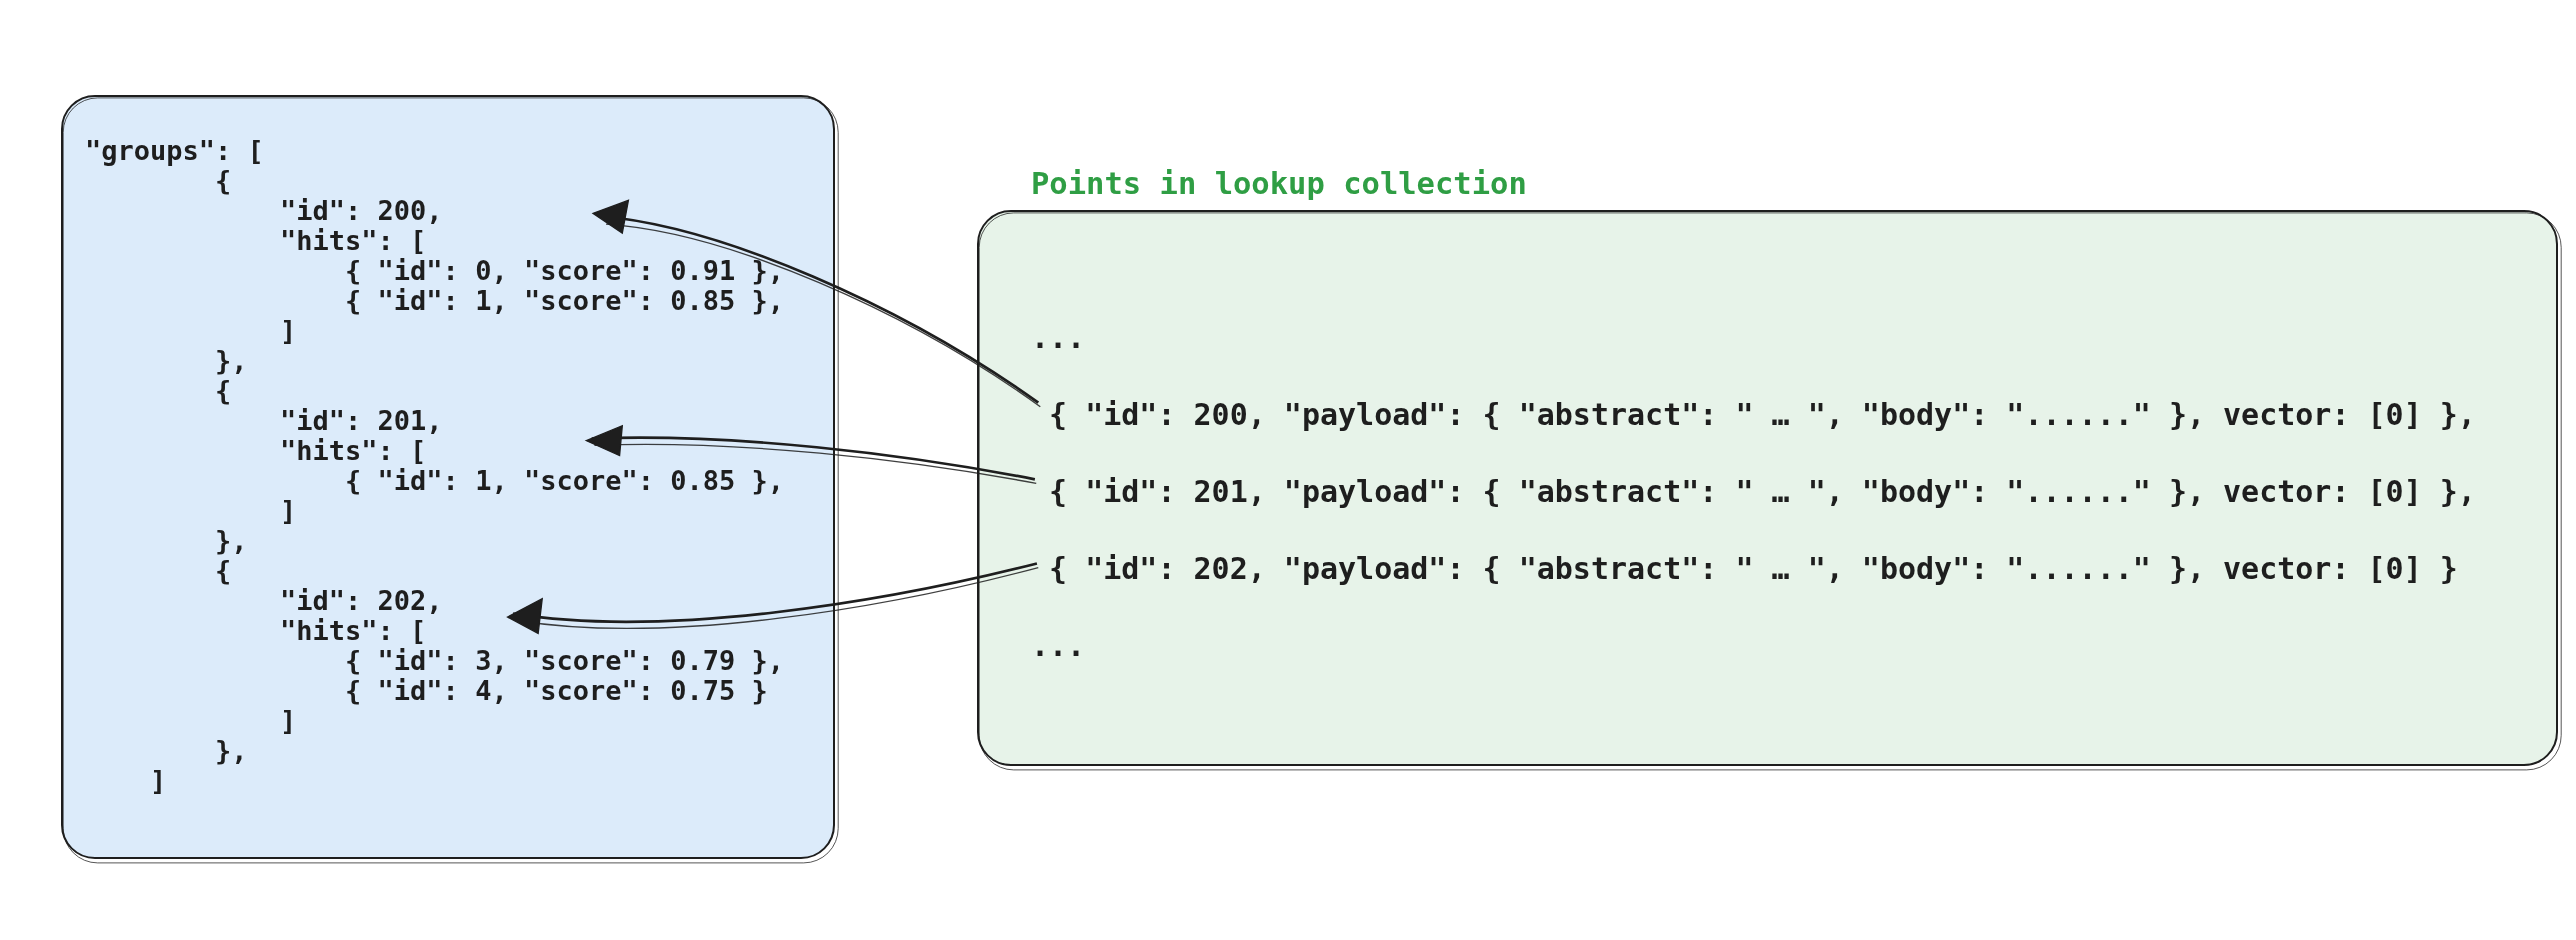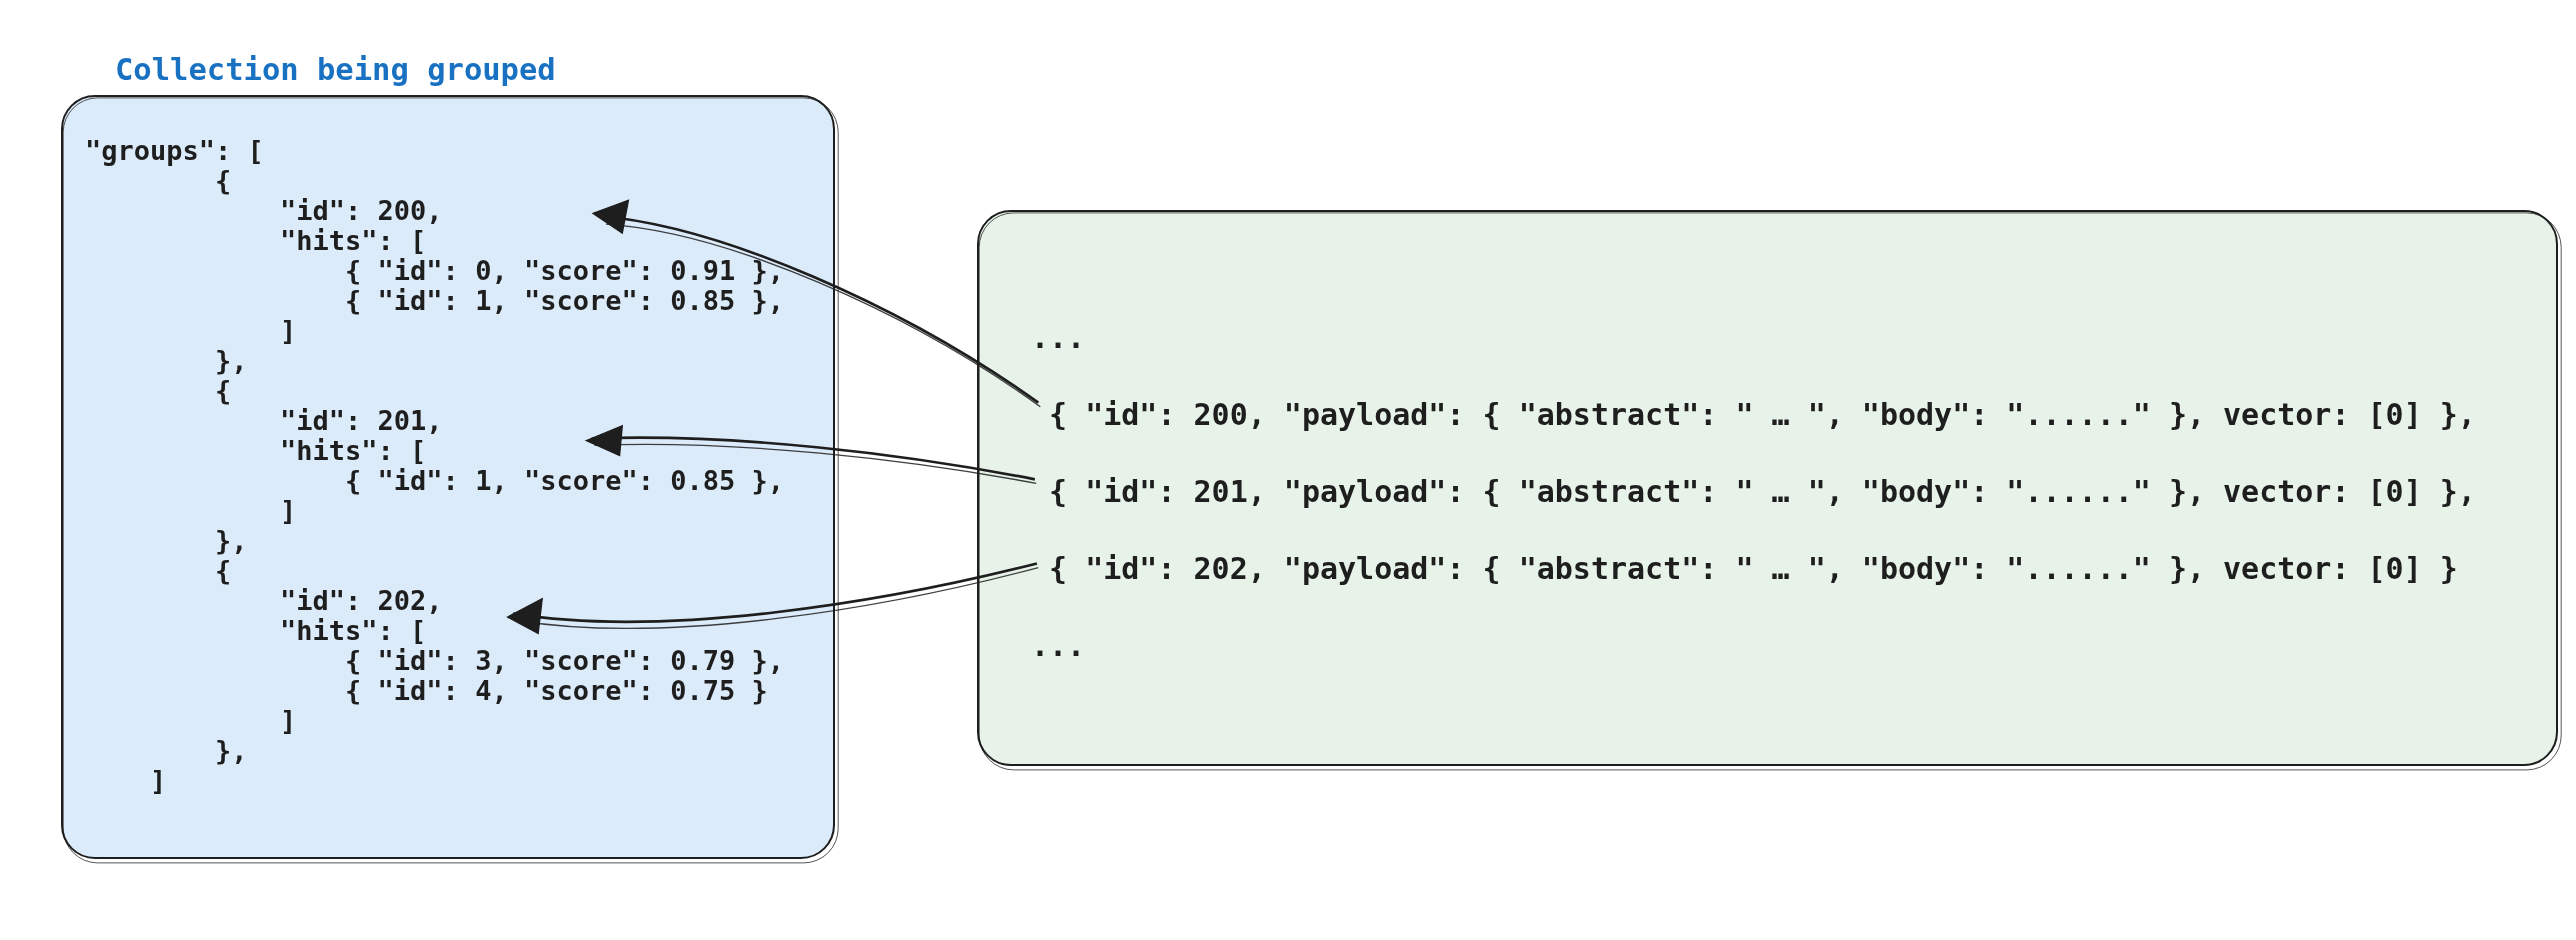--- a/index.html
+++ b/index.html
@@ -82,21 +82,20 @@
   }
   svg.arrows path.main { stroke-width: 4px; }
   svg.arrows path.sketch { stroke-width: 2px; opacity: 0.85; }
   svg.arrows polygon { fill: var(--stroke, #1e1e1e); stroke: var(--stroke, #1e1e1e); stroke-width: 2px; }
 </style>
 </head>
 <body>
 
 <div class="canvas">
 
-  <div class="panel-title left">Collection being grouped</div>
 
   <div class="box left-box">
   </div>
   <pre class="code blue-code">"groups": [
         {
             "id": 200,
             "hits": [
                 { "id": 0, "score": 0.91 },
                 { "id": 1, "score": 0.85 },
             ]
@@ -109,20 +108,21 @@
         },
         {
             "id": 202,
             "hits": [
                 { "id": 3, "score": 0.79 },
                 { "id": 4, "score": 0.75 }
             ]
         },
     ]</pre>
 
+  <div class="panel-title right">Points in lookup collection</div>
 
   <div class="box right-box">
   </div>
   <pre class="code green-code">...
  { "id": 200, "payload": { "abstract": " … ", "body": "......" }, vector: [0] },
  { "id": 201, "payload": { "abstract": " … ", "body": "......" }, vector: [0] },
  { "id": 202, "payload": { "abstract": " … ", "body": "......" }, vector: [0] }
 ...</pre>
 
   <svg class="arrows" viewBox="0 0 3796 1386">

